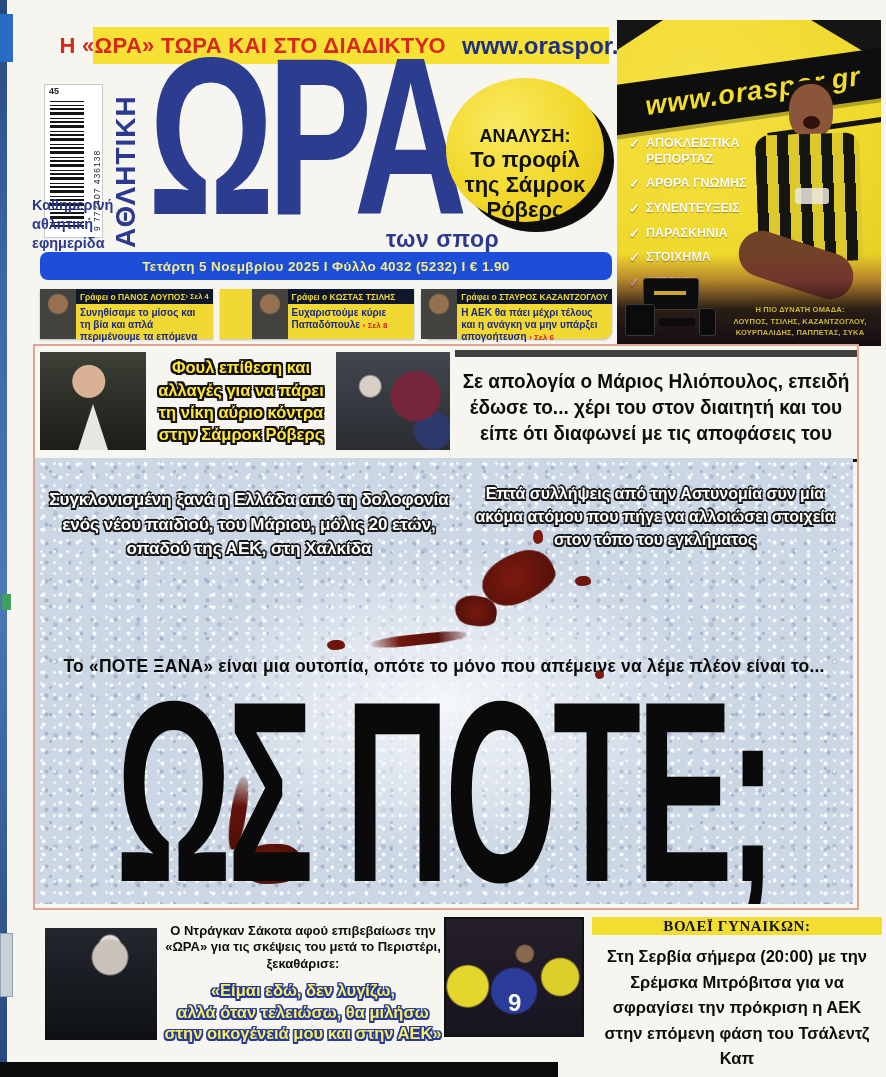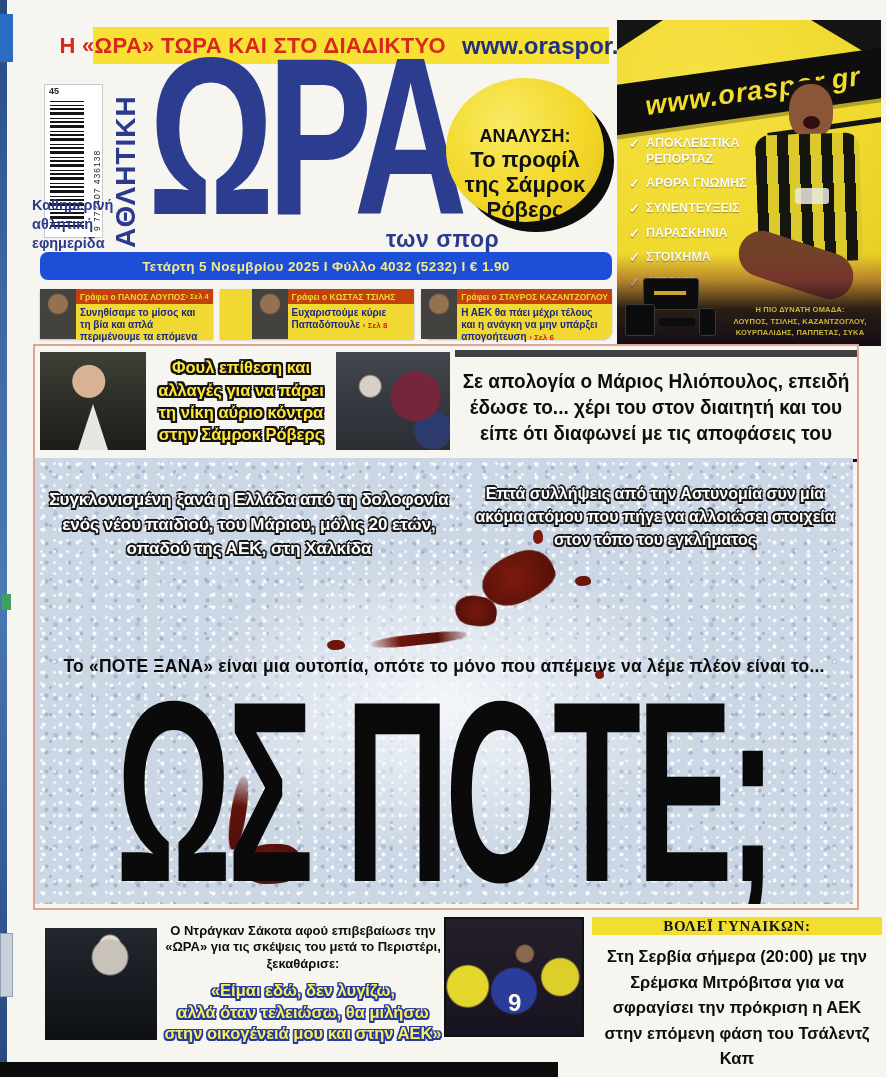--- a/index.html
+++ b/index.html
@@ -89,21 +89,21 @@
 
   
   .columnists{left:40px;top:289px;width:572px;height:50px;display:flex;gap:7px;}
   .columnists > div:nth-of-type(1){width:202px;}
   .columnists > div:nth-of-type(2){width:196px;padding-left:32px;}
   .columnists > div:nth-of-type(3){flex:1;border-radius:9px;}
   .col-box{background:#f2d832;display:flex;height:50px;box-shadow:0 1px 2px rgba(0,0,0,.25);}
   .col-photo{width:36px;height:100%;flex:none;
     background:radial-gradient(circle at 50% 30%,#96714f 0 9px,#43423e 11px),#2a2a30;}
   .col-main{flex:1;min-width:0;}
-  .col-header{height:15px;background:#c2410c;display:flex;justify-content:space-between;align-items:center;padding:0 4px;}
+  .col-header{height:15px;background:#0f172a;display:flex;justify-content:space-between;align-items:center;padding:0 4px;}
   .col-byline{color:#f2d832;font-weight:bold;font-size:8.5px;white-space:nowrap;overflow:hidden;}
   .col-page-h{color:#f2d832;font-size:7.5px;font-weight:bold;white-space:nowrap;}
   .col-teaser{padding:3px 4px 0;color:#1b2a7e;font-weight:bold;font-size:10px;line-height:1.18;}
   .col-page{color:#cf1f13;font-size:8px;font-weight:bold;white-space:nowrap;}
 
   
   .red-frame{left:33px;top:344px;width:822px;height:562px;border:2px solid #e0a493;}
   .coach-photo{left:40px;top:352px;width:106px;height:98px;
     background:radial-gradient(circle at 46% 30%,#d9b295 0 16px,rgba(0,0,0,0) 17px),
                radial-gradient(circle at 48% 40%,#6e2018 0 6px,rgba(0,0,0,0) 7px),

